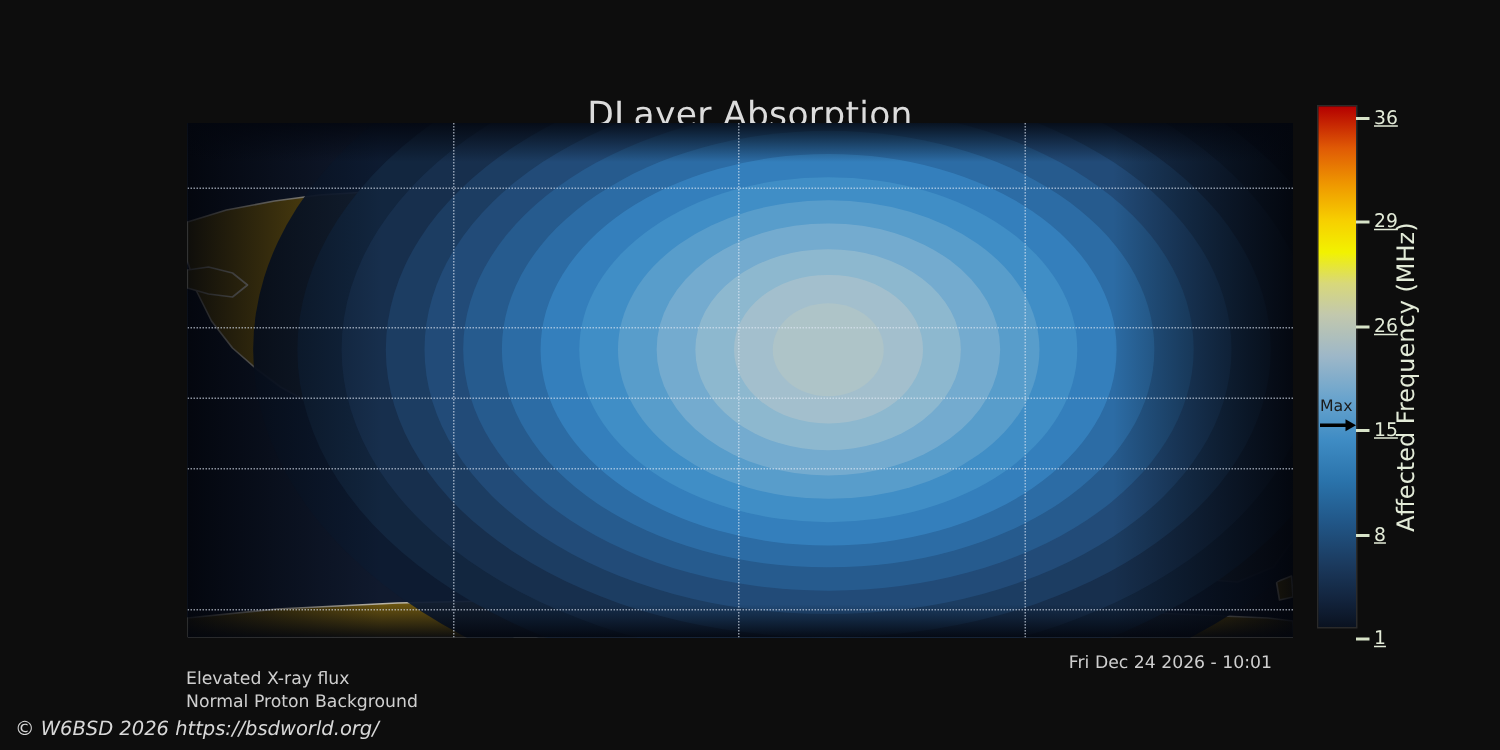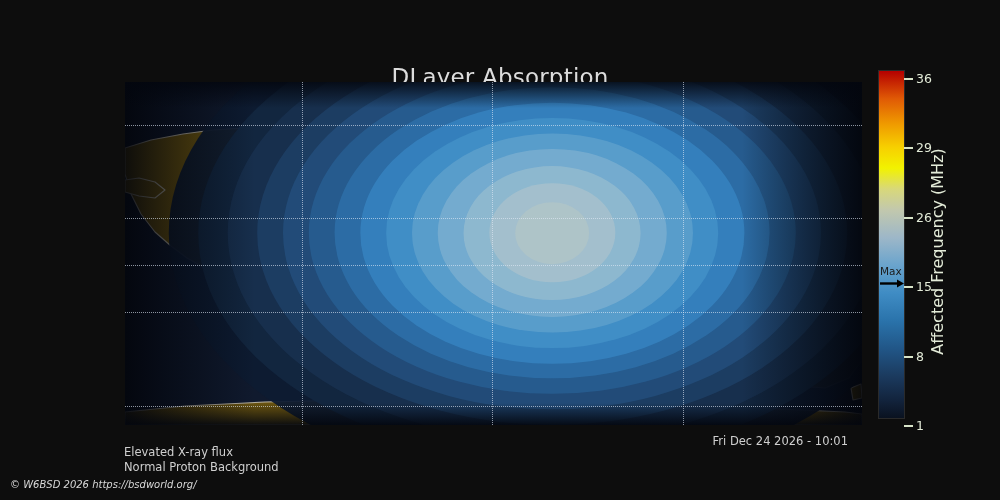--- a/index.html
+++ b/index.html
@@ -46,41 +46,41 @@
 
   
   #cbar{
     position:absolute;left:878px;top:70px;width:25px;height:347px;
     border:1px solid #2a2a2a;
   }
   #cbar-grad{position:absolute;inset:0;}
   .cb-tick{position:absolute;left:26px;width:9px;height:0;
      border-top:2px solid #d7e3c8;}
   .cb-lbl{position:absolute;left:39px;font-size:12.5px;color:#e3ebd8;
-     transform:translateY(-50%);white-space:nowrap;}
+     transform:translateY(-50%);white-space:nowrap;text-decoration:underline;}
   #cbar-title{
     position:absolute;left:925px;top:78px;height:347px;width:24px;
     display:flex;align-items:center;justify-content:center;
   }
   #cbar-title span{
     display:block;transform:rotate(-90deg);white-space:nowrap;
     font-size:16px;color:#e3ebd8;
   }
   #max-marker{position:absolute;left:0;width:25px;pointer-events:none;}
   #max-marker .mx-text{
      position:absolute;left:1px;top:-14px;font-size:10.5px;color:#1b1b1b;
      font-family:"DejaVu Sans","Liberation Sans",sans-serif;}
   #max-marker .mx-arrow{position:absolute;left:0;top:0;width:25px;height:9px;}
 
   
   .note{position:absolute;font-size:11.5px;color:#cfcfcf;white-space:nowrap;}
   #note1{left:124px;top:429px;margin-top:31px;}
   #note2{left:124px;top:445px;text-align:center;}
   #stamp{position:absolute;right:152px;top:434px;font-size:11.5px;color:#cfcfcf;white-space:nowrap;}
-  #copy{position:absolute;left:10px;top:479px;font-size:10px;color:#d8d8d8;
+  #copy{position:absolute;left:10px;top:479px;font-size:13px;color:#d8d8d8;
      font-style:italic;white-space:nowrap;}
 </style>
 </head>
 <body>
 
 <div id="stage">
 
   <div id="title">DLayer Absorption</div>
 
   <div id="map-wrap">

